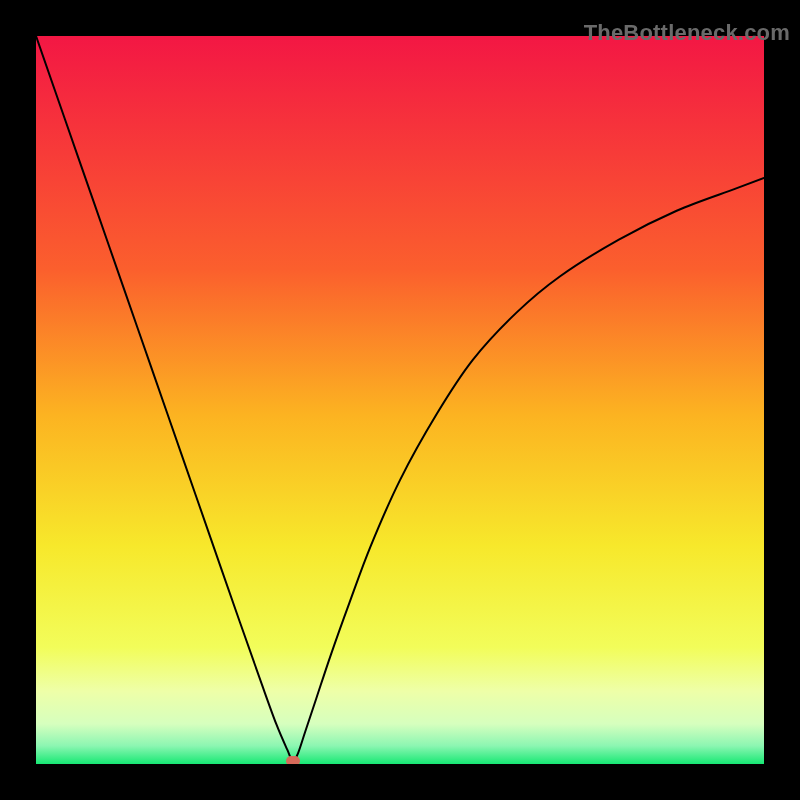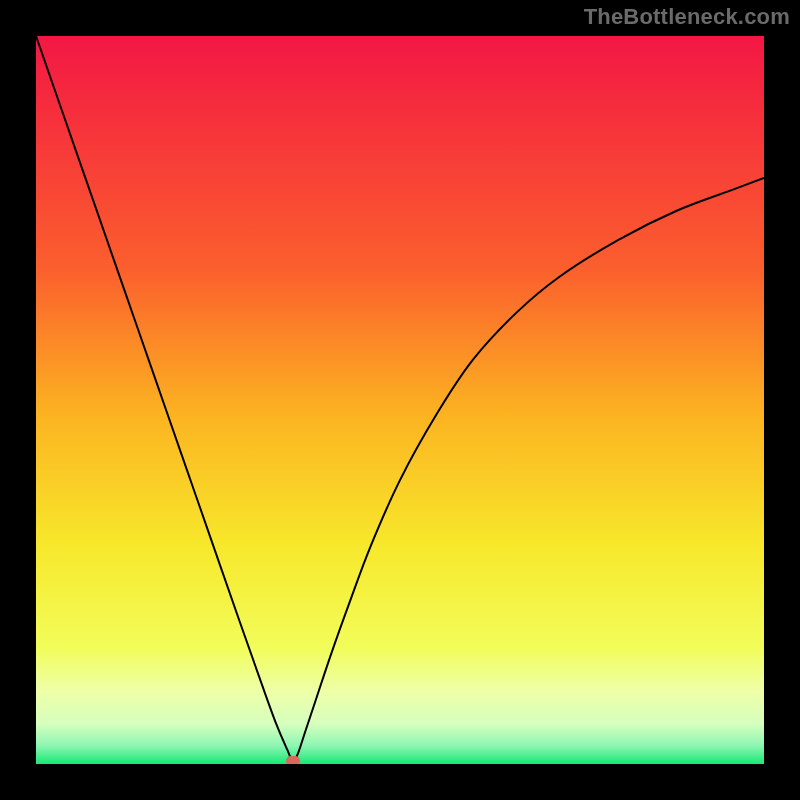--- a/index.html
+++ b/index.html
@@ -12,21 +12,21 @@
     font-family: Arial, Helvetica, sans-serif;
   }
   .frame {
     position: relative;
     width: 800px;
     height: 800px;
     background: #000;
   }
   .watermark {
     position: absolute;
-    top: 4px;
+    top: 20px;
     right: 10px;
     color: #6a6a6a;
     font-size: 22px;
     font-weight: 600;
     letter-spacing: 0.2px;
     z-index: 10;
   }
   .plot-area {
     position: absolute;
     left: 36px;

